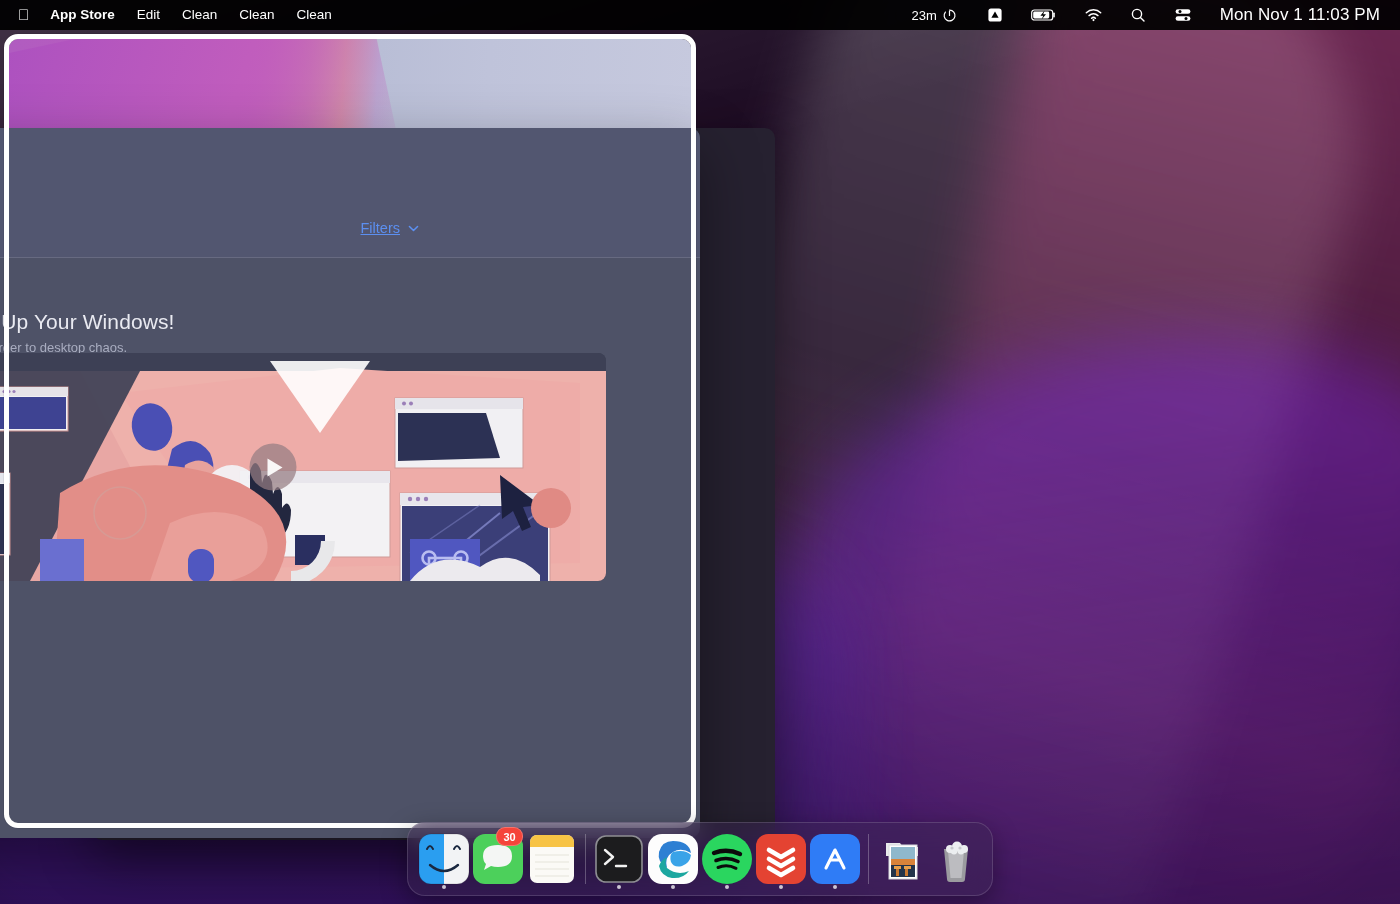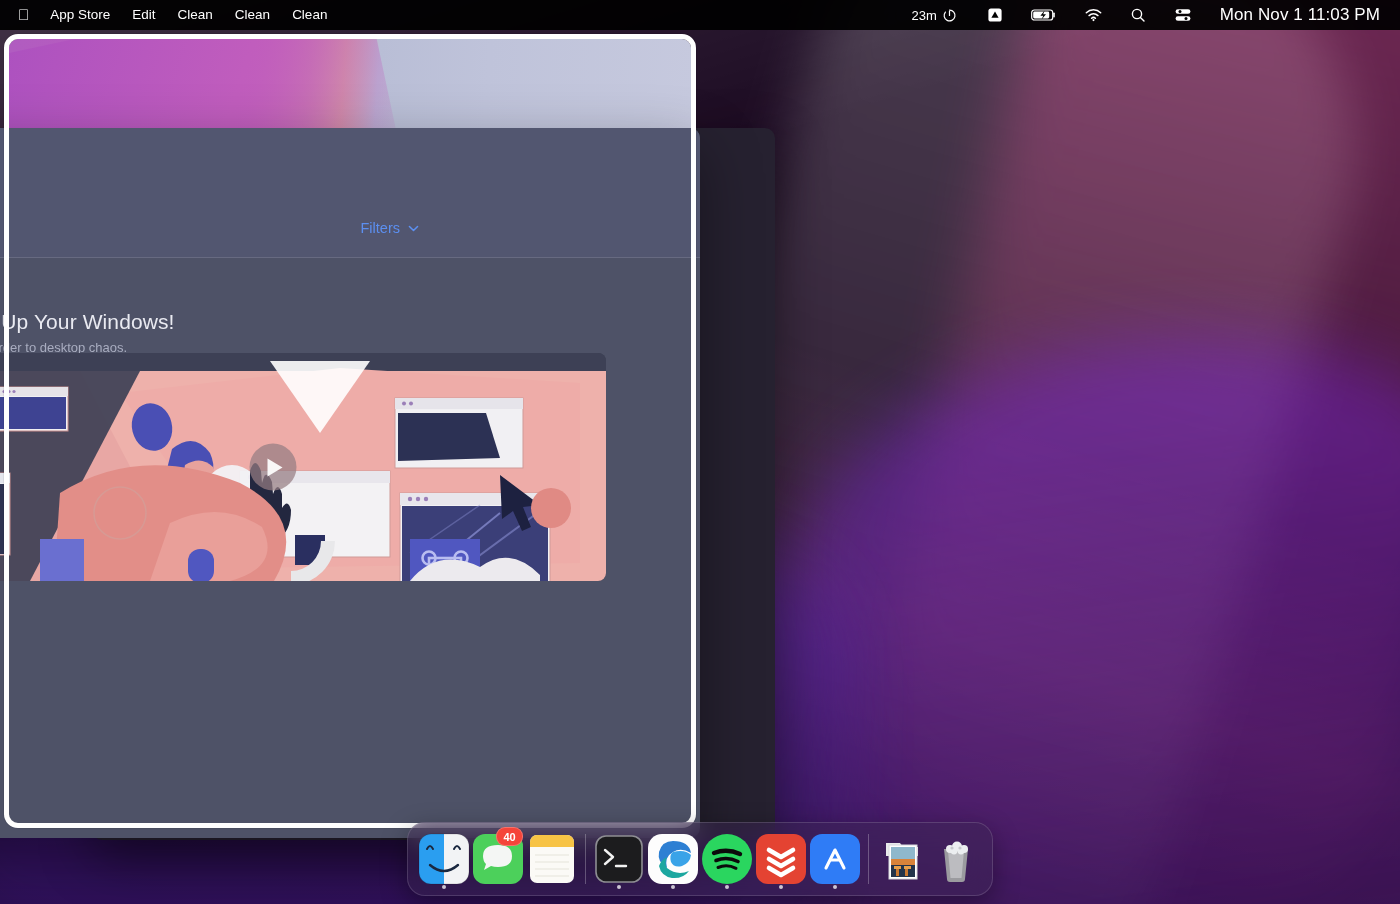--- a/index.html
+++ b/index.html
@@ -51,21 +51,21 @@
 
   
   #menubar{
     position:absolute;left:0;top:0;width:1400px;height:30px;
     background:rgba(0,0,0,.93);
     display:flex;align-items:center;z-index:60;color:#fff;
   }
   #menu-left{display:flex;align-items:center;height:30px;padding-left:12px;gap:0;}
   .apple-logo{font-size:15px;line-height:1;padding:0 10px 2px 6px;}
   .menu-item{font-size:13.5px;padding:0 11px;line-height:30px;white-space:nowrap;color:#fff;}
-  .menu-item.bold{font-weight:normal;text-align:center;}
+  .menu-item.bold{font-weight:bold;text-align:center;}
   #menu-right{margin-left:auto;display:flex;align-items:center;gap:16px;padding-right:12px;height:30px;}
   .status-item{display:flex;align-items:center;padding:0 8px;font-size:13px;color:#fff;white-space:nowrap;}
   .status-item.tight{padding:0 6px;}
   #clock{font-size:17px;padding-left:6px;letter-spacing:.1px;}
   #timer-text{font-size:13px;padding-right:5px;}
 
   
   #back-window{
     position:absolute;left:92px;top:128px;width:683px;height:712px;
     background:#262130;border-radius:10px;
@@ -81,21 +81,21 @@
     z-index:10;
   }
   #as-toolbar{
     position:absolute;left:0;top:0;width:100%;height:129px;
     background:#525670;
     border-bottom:1px solid rgba(255,255,255,.07);
   }
   #filters-btn{
     position:absolute;right:280px;top:92px;
     display:flex;align-items:center;gap:7px;
-    color:#5c8ff0;font-size:14.5px;
+    color:#5c8ff0;font-size:14.5px;text-decoration:underline;
   }
   #filters-btn .chev{display:block;width:13px;height:13px;}
   #as-divider{
     position:absolute;left:0;top:129px;width:100%;height:1px;
     background:rgba(255,255,255,.06);
   }
   #story-block{position:absolute;left:260px;top:164px;width:720px;}
   #story-kicker{
     color:#8ba6e8;font-size:11px;font-weight:bold;letter-spacing:.9px;
     margin:0 0 6px 0;
@@ -379,21 +379,21 @@
       <rect x="1" y="1" width="50" height="50" rx="12" fill="none" stroke="rgba(0,0,0,.15)"></rect>
     </svg>
     <span class="run-dot"></span>
   </div>
 
   <div class="dock-item">
     <svg class="dock-icon" viewBox="0 0 52 52">
       <rect x="1" y="1" width="50" height="50" rx="12" fill="#4cd05b"></rect>
       <path d="M26 12 q14 0 14 11 q0 11 -14 11 q-4 0 -7 -1 l-7 4 l2 -6 q-3 -3 -3 -8 q0 -11 15 -11 Z" fill="#f4f6f4"></path>
     </svg>
-    <span class="badge">40</span>
+    <span class="badge">30</span>
   </div>
 
   <div class="dock-item">
     <svg class="dock-icon" viewBox="0 0 52 52">
       <rect x="4" y="2" width="44" height="48" rx="7" fill="#fbfaf6"></rect>
       <path d="M4 9 a7 7 0 0 1 7 -7 h30 a7 7 0 0 1 7 7 v5 h-44 Z" fill="#f7c345"></path>
       <g stroke="#e6e3da" stroke-width="1.2">
         <line x1="9" y1="22" x2="43" y2="22"></line>
           <line x1="9" y1="29" x2="43" y2="29"></line>
         <line x1="9" y1="36" x2="43" y2="36"></line>

